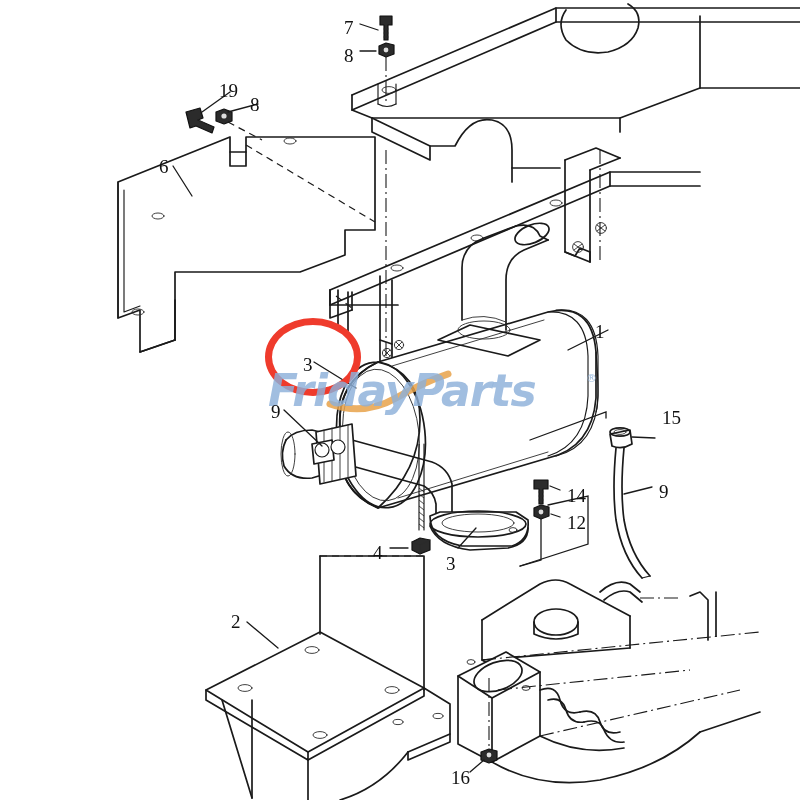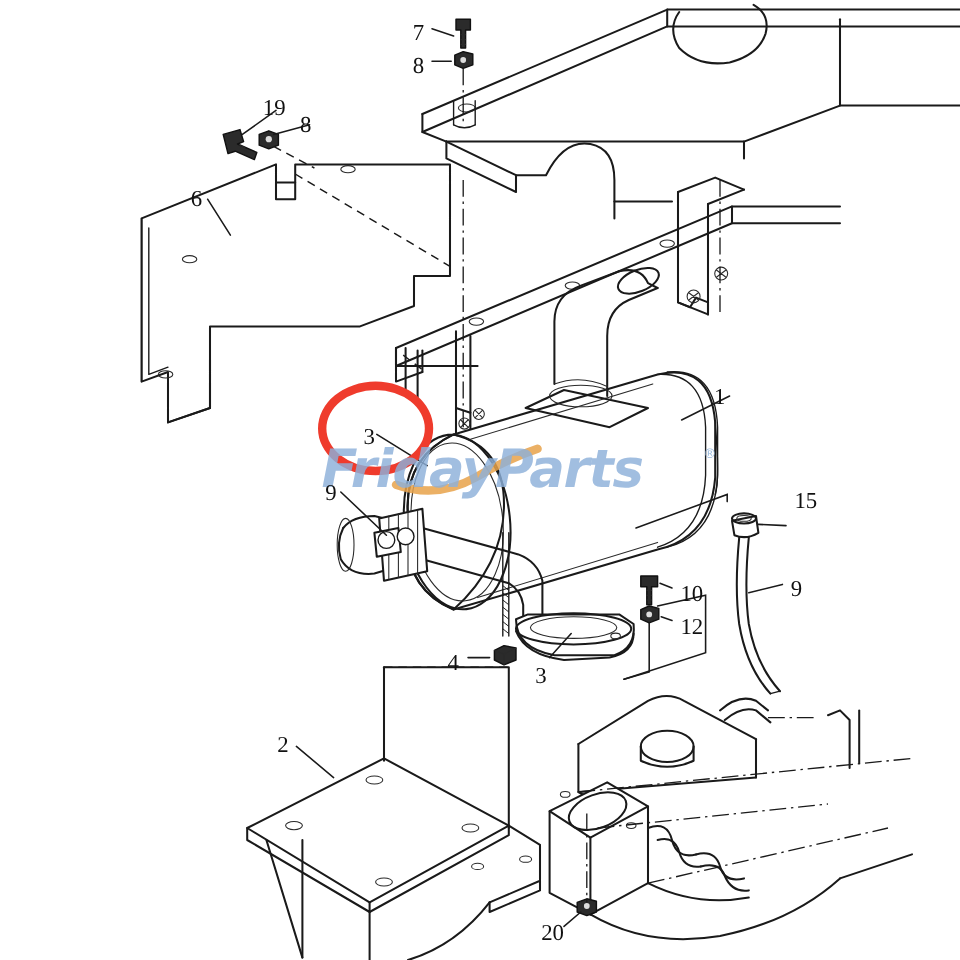--- a/index.html
+++ b/index.html
@@ -395,20 +395,20 @@
     <span class="callout" id="co-1" style="left: 231px; top: 612px;">2</span>
     <span class="callout" id="co-2" style="left: 303px; top: 355px;">3</span>
     <span class="callout" id="co-3" style="left: 373px; top: 543px;">4</span>
     <span class="callout" id="co-4" style="left: 159px; top: 157px;">6</span>
     <span class="callout" id="co-5" style="left: 344px; top: 18px;">7</span>
     <span class="callout" id="co-6" style="left: 344px; top: 46px;">8</span>
     <span class="callout" id="co-7" style="left: 219px; top: 81px;">19</span>
     <span class="callout" id="co-8" style="left: 250px; top: 95px;">8</span>
     <span class="callout" id="co-9" style="left: 271px; top: 402px;">9</span>
     <span class="callout" id="co-10" style="left: 446px; top: 554px;">3</span>
-    <span class="callout" id="co-11" style="left: 567px; top: 486px;">10</span>
+    <span class="callout" id="co-11" style="left: 567px; top: 486px;">14</span>
     <span class="callout" id="co-12" style="left: 567px; top: 513px; text-align: right;">12</span>
-    <span class="callout" id="co-13" style="left: 451px; top: 768px;">20</span>
+    <span class="callout" id="co-13" style="left: 451px; top: 768px;">16</span>
     <span class="callout" id="co-14" style="left: 659px; top: 482px;">9</span>
     <span class="callout" id="co-15" style="left: 662px; top: 408px;">15</span>
   </div>
 
 </div>
 
 </body></html>

